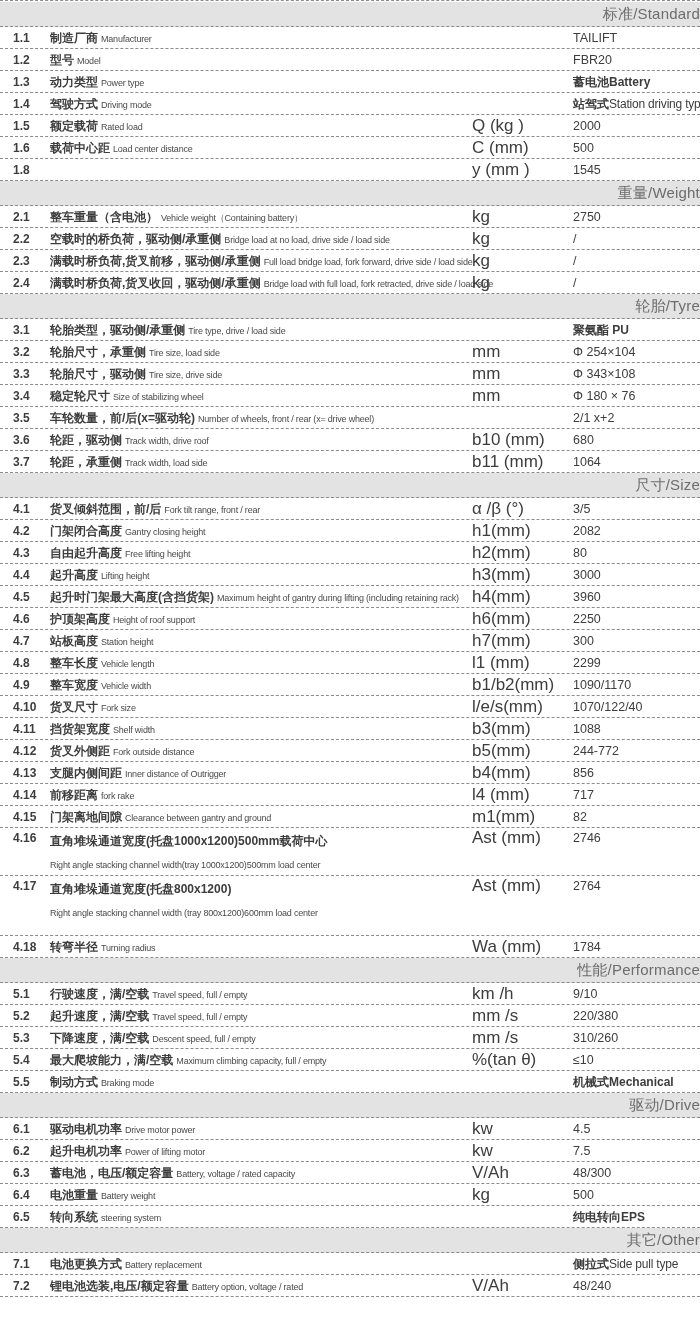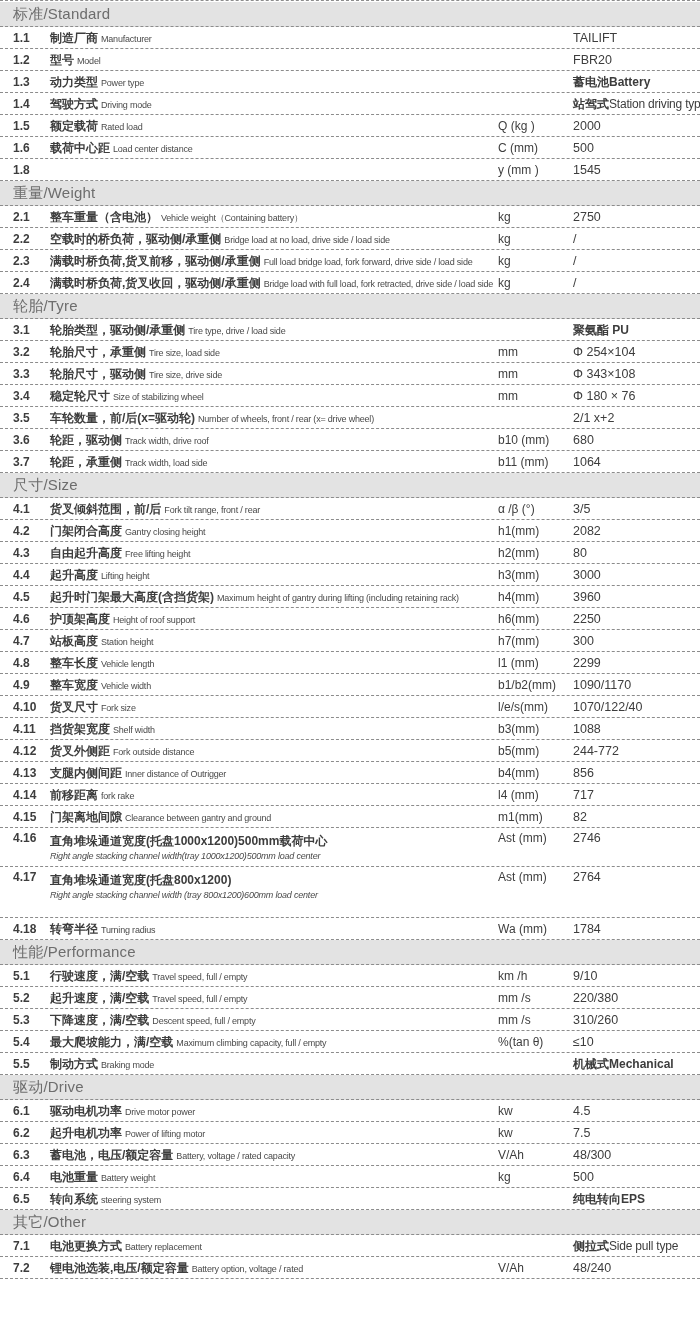--- a/index.html
+++ b/index.html
@@ -23,20 +23,21 @@
   }
   .section-header{
     height:25px;
     background:var(--header-bg);
     border-bottom:1px dashed var(--divider);
     color:var(--header-text);
     font-size:15px;
     line-height:24px;
     padding-left:13px;
     letter-spacing:.2px;
+    text-align:right;
   }
   .row{
     position:relative;
     display:flex;
     align-items:center;
     height:22px;
     border-bottom:1px dashed var(--divider);
     padding-left:13px;
   }
   .row.two{
@@ -59,27 +60,27 @@
     font-size:12px;
     font-weight:bold;
     color:var(--row-text);
   }
   .en{
     font-size:9px;
     color:var(--en-text);
     margin-left:3px;
     letter-spacing:-.2px;
   }
-  .row.two .en{display:block;margin-left:0;margin-top:1px;font-style:italic;}
+  .row.two .en{display:block;margin-left:0;margin-top:10px;}
   .unit{
     position:absolute;
-    left:498px;
+    left:472px;
     top:50%;
     transform:translateY(-50%);
-    font-size:12px;
+    font-size:17px;
     color:var(--row-text);
     white-space:nowrap;
   }
   .value{
     position:absolute;
     left:573px;
     top:50%;
     transform:translateY(-50%);
     font-size:12.5px;
     color:var(--row-text);

